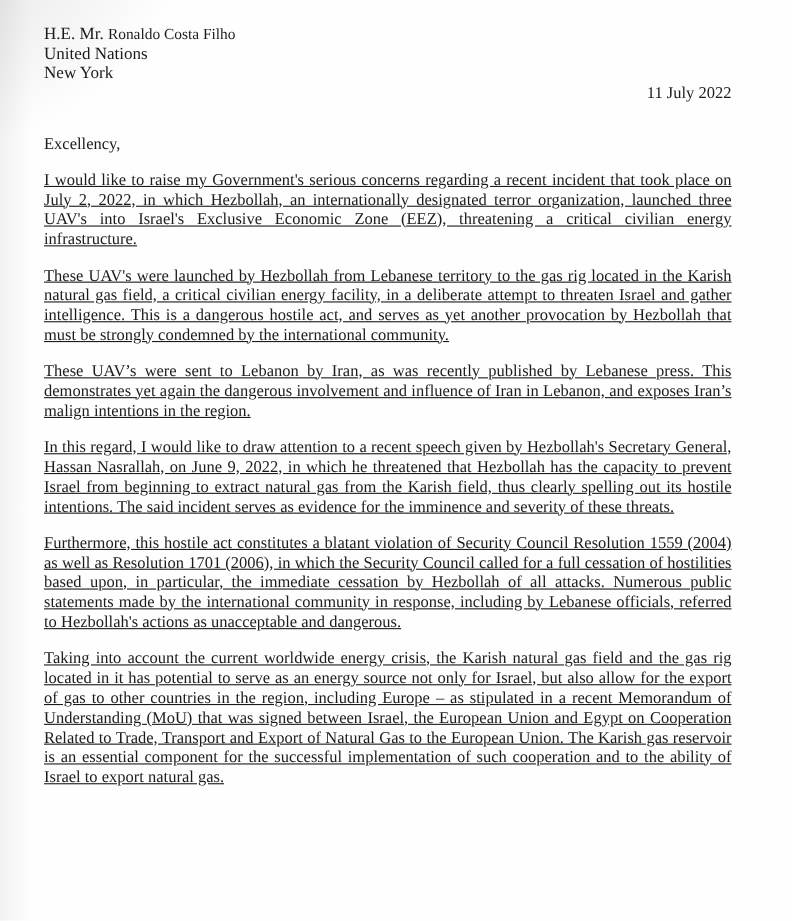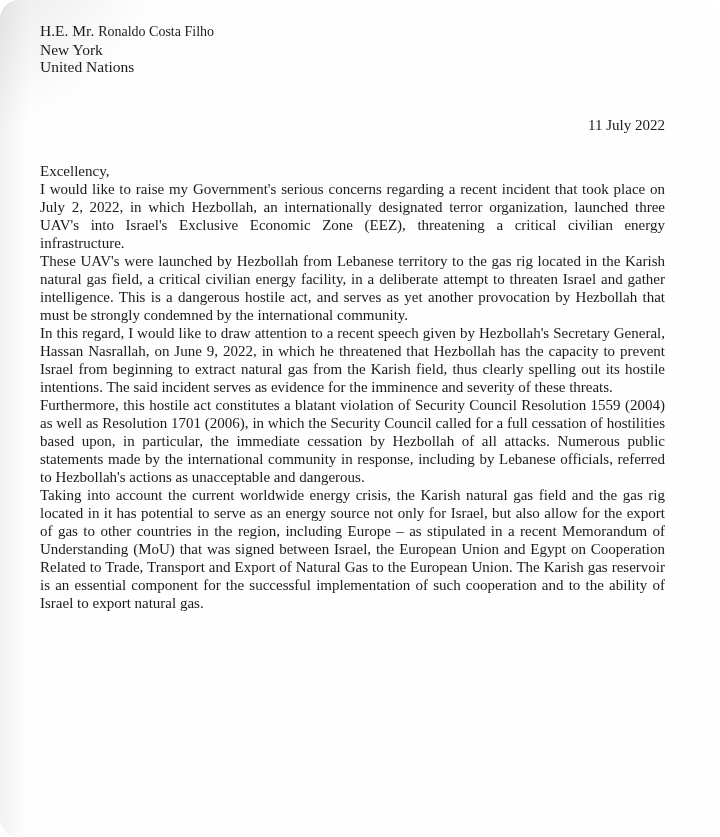--- a/index.html
+++ b/index.html
@@ -13,61 +13,61 @@
     height: 837px;
     box-sizing: border-box;
     padding: 22px 55px 20px 40px;
     font-family: "Liberation Serif", serif;
     color: #1b1b1b;
     background:
       radial-gradient(ellipse 340px 300px at -70px -70px, rgba(70,70,70,0.17), rgba(70,70,70,0) 70%),
       linear-gradient(to right, rgba(0,0,0,0.05), rgba(0,0,0,0) 28px),
       #fefefe;
     overflow: hidden;
-    border-radius: 19px;
   }
   .recipient-block {
     font-size: 15.5px;
     line-height: 17.5px;
   }
   .recipient-name {
     font-size: 14px;
   }
   .date-line {
-    margin-top: 40px;
     text-align: right;
     font-size: 15px;
     line-height: 18px;
   }
   .salutation {
     margin-top: 28px;
     font-size: 15px;
     line-height: 18px;
   }
   p.body-para {
-    margin: 0 0 0 0;
+    margin: 15px 0 0 0;
     font-size: 15px;
     line-height: 18px;
     text-align: justify;
+    text-decoration: underline;
   }
 </style>
 </head>
 <body>
 
 <div class="page">
 
   <div class="recipient-block">
     <div><span>H.E. Mr. </span><span class="recipient-name">Ronaldo Costa Filho</span></div>
+    <div>United Nations</div>
     <div>New York</div>
-    <div>United Nations</div>
   </div>
 
   <div class="date-line">11 July 2022</div>
 
   <div class="salutation">Excellency,</div>
 
   <p class="body-para">I would like to raise my Government's serious concerns regarding a recent incident that took place on July 2, 2022, in which Hezbollah, an internationally designated terror organization, launched three UAV's into Israel's Exclusive Economic Zone (EEZ), threatening a critical civilian energy infrastructure.</p>
   <p class="body-para">These UAV's were launched by Hezbollah from Lebanese territory to the gas rig located in the Karish natural gas field, a critical civilian energy facility, in a deliberate attempt to threaten Israel and gather intelligence. This is a dangerous hostile act, and serves as yet another provocation by Hezbollah that must be strongly condemned by the international community.</p>
+  <p class="body-para">These UAV’s were sent to Lebanon by Iran, as was recently published by Lebanese press. This demonstrates yet again the dangerous involvement and influence of Iran in Lebanon, and exposes Iran’s malign intentions in the region.</p>
   <p class="body-para">In this regard, I would like to draw attention to a recent speech given by Hezbollah's Secretary General, Hassan Nasrallah, on June 9, 2022, in which he threatened that Hezbollah has the capacity to prevent Israel from beginning to extract natural gas from the Karish field, thus clearly spelling out its hostile intentions. The said incident serves as evidence for the imminence and severity of these threats.</p>
   <p class="body-para">Furthermore, this hostile act constitutes a blatant violation of Security Council Resolution 1559 (2004) as well as Resolution 1701 (2006), in which the Security Council called for a full cessation of hostilities based upon, in particular, the immediate cessation by Hezbollah of all attacks. Numerous public statements made by the international community in response, including by Lebanese officials, referred to Hezbollah's actions as unacceptable and dangerous.</p>
   <p class="body-para">Taking into account the current worldwide energy crisis, the Karish natural gas field and the gas rig located in it has potential to serve as an energy source not only for Israel, but also allow for the export of gas to other countries in the region, including Europe – as stipulated in a recent Memorandum of Understanding (MoU) that was signed between Israel, the European Union and Egypt on Cooperation Related to Trade, Transport and Export of Natural Gas to the European Union. The Karish gas reservoir is an essential component for the successful implementation of such cooperation and to the ability of Israel to export natural gas.</p>
 
 </div>
 
 </body></html>

